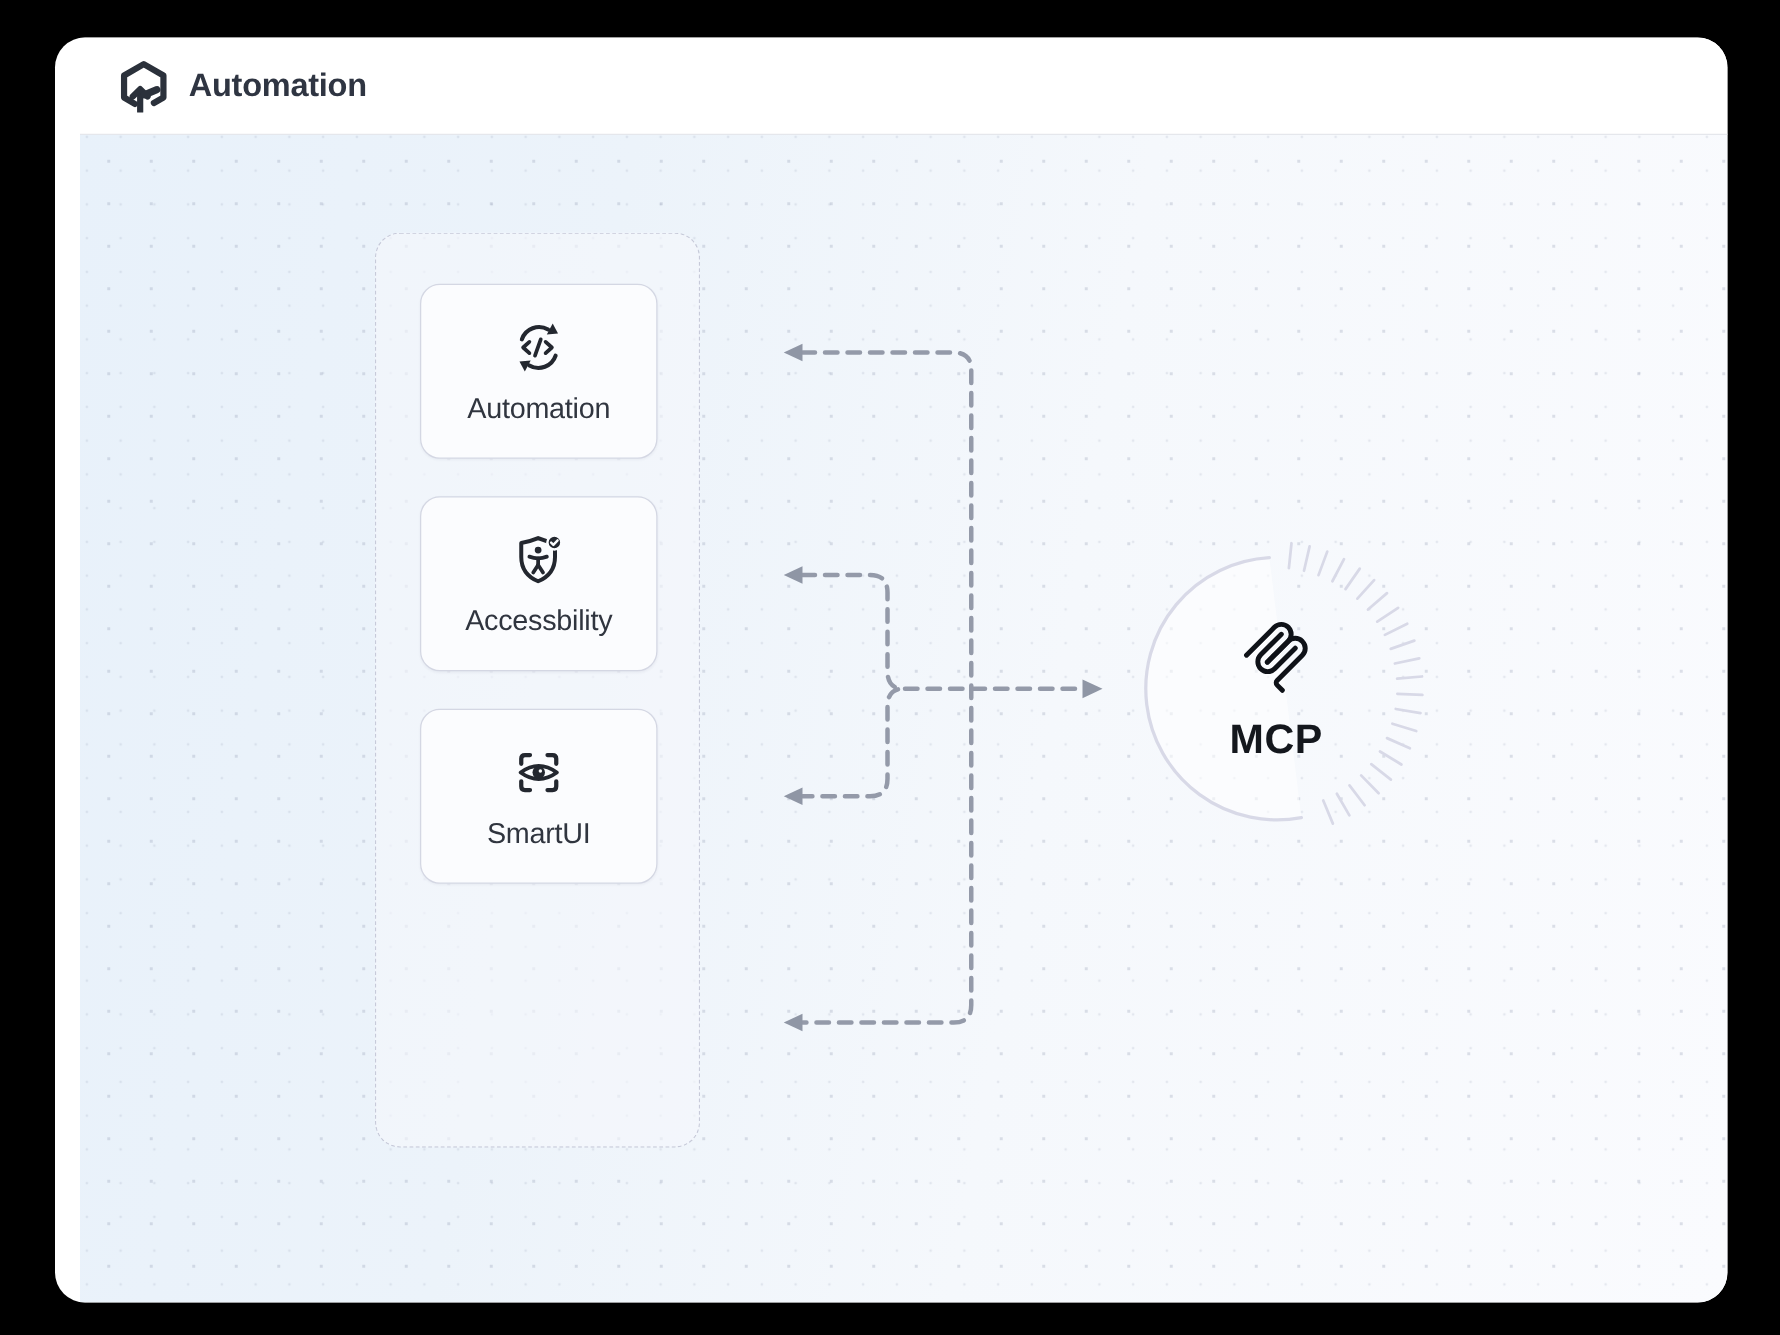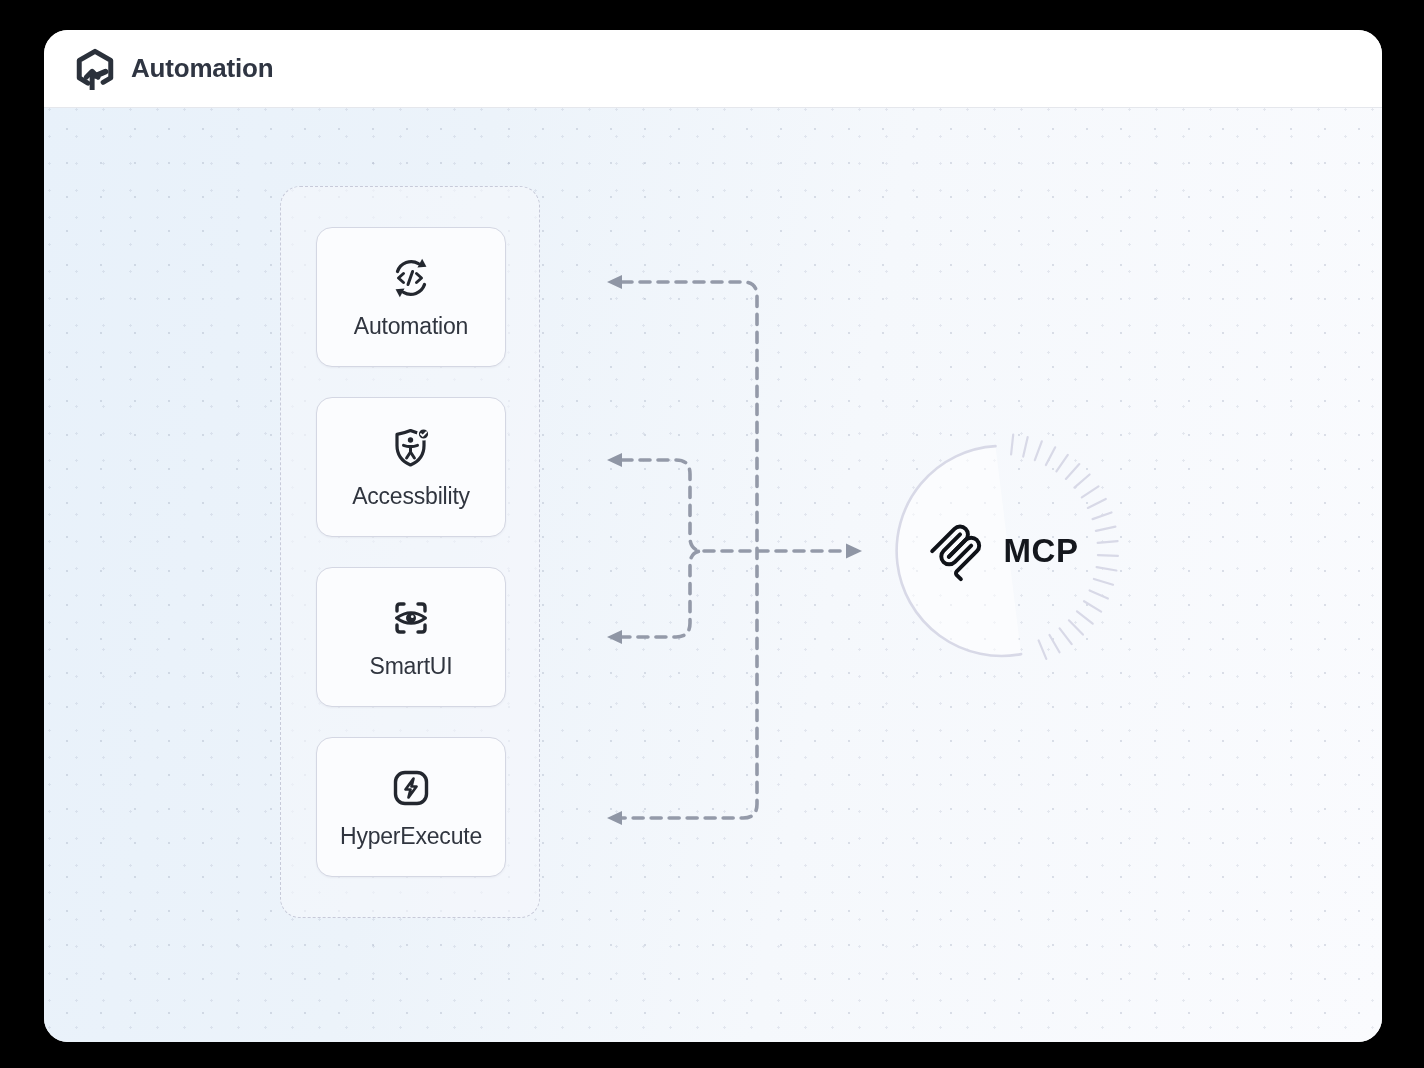--- a/index.html
+++ b/index.html
@@ -11,21 +11,21 @@
   }
   *{box-sizing:border-box;}
   html,body{margin:0;padding:0;}
   body{
     width:1424px;height:1068px;position:relative;overflow:hidden;
     background:#000;
     font-family:"Liberation Sans","DejaVu Sans",sans-serif;
   }
   .window{
     position:absolute;left:44px;top:30px;width:1338px;height:1012px;
-    border-radius:24px;overflow:hidden;background:#fff;
+    border-radius:24px;overflow:hidden;background:#fff;padding-left:20px;
   }
   .header{
     height:78px;background:#ffffff;border-bottom:1px solid #E5E7EC;
     display:flex;align-items:center;gap:15px;padding:0 30px;
   }
   .header .logo{width:42px;height:42px;flex:0 0 auto;}
   .header .title{
     font-size:26px;font-weight:700;color:var(--title);letter-spacing:-0.2px;
   }
   .content{
@@ -53,21 +53,21 @@
   .card .label{font-size:23px;font-weight:500;color:#30353F;letter-spacing:-0.2px;}
   .icon svg{width:100%;height:100%;display:block;}
   .arrows{position:absolute;left:0;top:0;width:1338px;height:934px;pointer-events:none;}
   .dashline{fill:none;stroke:var(--arrow);stroke-width:3.6;stroke-dasharray:10 8;stroke-linecap:round;}
   .ahead{fill:var(--arrowhead);}
   .mcp-ring{position:absolute;left:827px;top:313px;width:260px;height:260px;pointer-events:none;}
   .ring-arc{fill:rgba(255,255,255,.55);stroke:var(--ring);stroke-width:2.6;stroke-linecap:round;}
   .ring-tick{stroke:var(--ring);stroke-width:2.2;stroke-linecap:round;}
   .mcp-node{
     position:absolute;left:827px;top:313px;width:260px;height:260px;
-    display:flex;flex-direction:row;align-items:center;justify-content:center;gap:16px;
+    display:flex;flex-direction:column;align-items:center;justify-content:center;gap:16px;
   }
   .mcp-node .mcp-icon{width:64px;height:64px;color:#0F1218;}
   .mcp-node .mcp-label{font-size:33px;font-weight:700;color:#14171D;letter-spacing:0.5px;}
 </style>
 </head>
 <body>
 
 <div class="window">
 
   <div class="header">
@@ -136,29 +136,20 @@
             <path d="M 38 31 V 35 Q 38 38 35 38 H 31"></path>
             <path d="M 17 38 H 13 Q 10 38 10 35 V 31"></path>
             <path d="M 9.5 24 Q 24 13.5 38.5 24 Q 24 34.5 9.5 24 Z" stroke-width="3"></path>
             <circle cx="24" cy="24" r="5" fill="currentColor" stroke="none"></circle>
             <circle cx="25.3" cy="22.7" r="1.4" fill="#FBFCFE" stroke="none"></circle>
           </svg>
         </div>
         <div class="label">SmartUI</div>
       </div>
 
-      <div class="card">
-        <div class="icon">
-          <svg viewBox="0 0 48 48" fill="none" stroke="currentColor" stroke-width="3.4" stroke-linecap="round" stroke-linejoin="round">
-            <rect x="8.5" y="8.5" width="31" height="31" rx="9.5"></rect>
-            <path d="M 26.5 14.5 L 18.5 25.5 H 23.5 L 21.5 33.5 L 29.5 22.5 H 24.5 Z" stroke-width="2.7"></path>
-          </svg>
-        </div>
-        <div class="label">HyperExecute</div>
-      </div>
 
     </div>
 
     <svg class="mcp-ring" viewBox="0 0 260 260">
       <path class="ring-arc" d="M 150.1 233.1 A 105 105 0 1 1 124.5 25.1"></path>
       <g>
           <line x1="140.1" y1="33.5" x2="142.2" y2="13.6" class="ring-tick"></line>
           <line x1="152.2" y1="35.6" x2="156.7" y2="16.1" class="ring-tick"></line>
           <line x1="163.8" y1="39.1" x2="170.8" y2="20.3" class="ring-tick"></line>
           <line x1="174.9" y1="44.0" x2="184.2" y2="26.3" class="ring-tick"></line>

